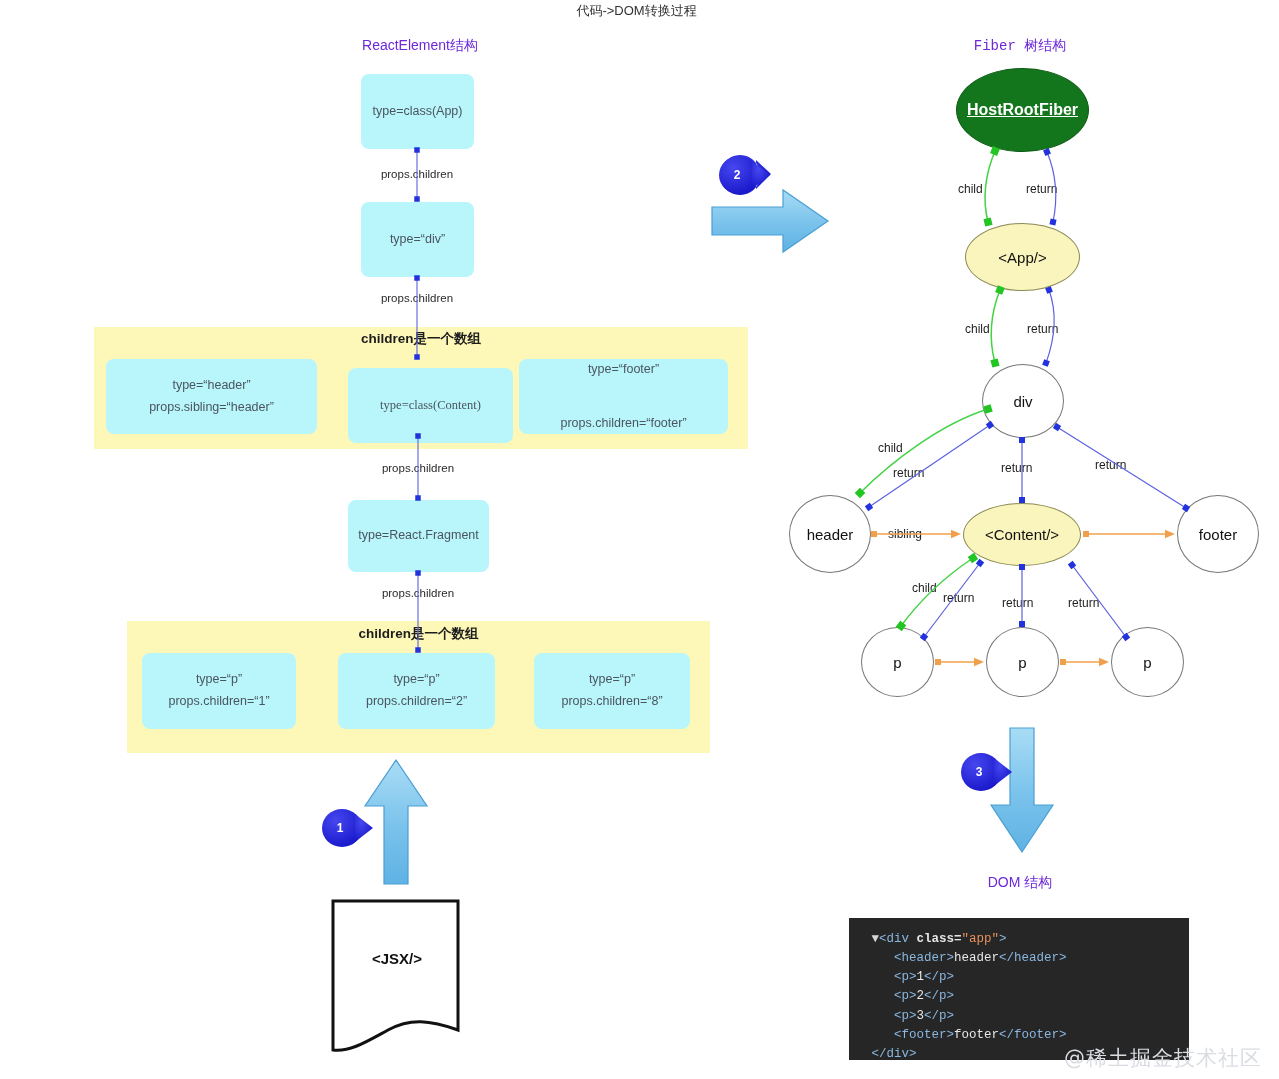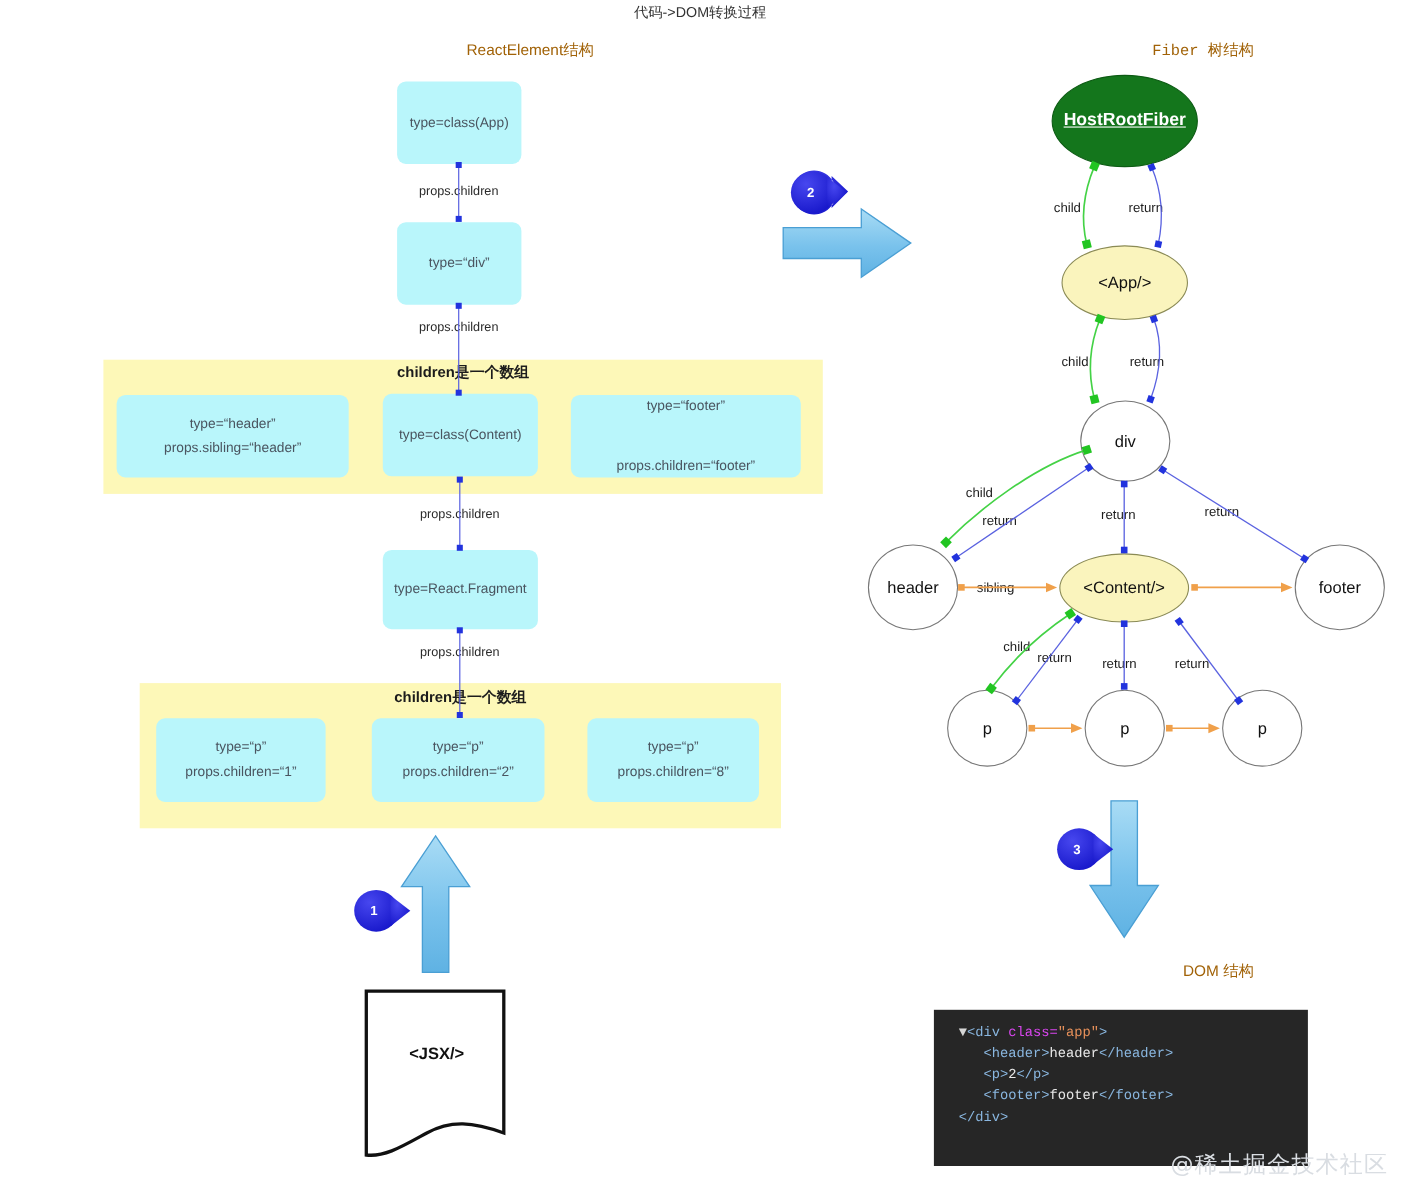--- a/index.html
+++ b/index.html
@@ -9,21 +9,21 @@
     font-family:"Liberation Sans","DejaVu Sans",sans-serif;
     position:relative;
     overflow:hidden;
     color:#222;
   }
   .abs{position:absolute;}
   #main-title{
     left:0;top:2px;width:1273px;text-align:center;
     font-size:13px;color:#333;font-weight:400;
   }
-  .col-title{font-size:14px;color:#a16207;text-align:right;}
+  .col-title{font-size:14px;color:#6d28d9;text-align:center;}
   #react-col-title{left:300px;top:37px;width:240px;}
   #fiber-col-title{left:900px;top:37px;width:240px;font-family:Liberation Mono, monospace;}
   #dom-col-title{left:900px;top:874px;width:240px;}
 
   
   .rebox{
     position:absolute;
     background:#b9f6fb;
     border-radius:8px;
     display:flex;flex-direction:column;
@@ -91,21 +91,21 @@
     background:#262626;
     font-family:"Liberation Mono","DejaVu Sans Mono",monospace;
     font-size:12.5px;
     line-height:1.53;
     padding:12px 0 0 0;
     box-sizing:border-box;
     overflow:hidden;
   }
   #dom-code .ln{white-space:pre;color:#d6d6d6;}
   .tk-tag{color:#8ab7e0;}
-  .tk-attr{color:#d946ef;}
+  .tk-attr{color:#e5e5e5;font-weight:bold;}
   .tk-val{color:#e8915a;}
   .tk-txt{color:#e8e8e8;}
   .tk-tri{color:#d6d6d6;}
 
   #watermark{
     position:absolute;left:1064px;top:1044px;
     font-size:21px;color:#d9dde2;letter-spacing:1px;
     font-family:"DejaVu Sans","Liberation Sans",sans-serif;
     white-space:nowrap;
   }
@@ -136,21 +136,21 @@
 </div>
 
 <div class="edgelabel" style="left:357px;top:292px;width:120px;">props.children</div>
 
 <div class="band-title" style="left:94px;top:330px;width:654px;">children是一个数组</div>
 
 <div class="rebox" style="left:106px;top:359px;width:211px;height:75px;">
   <span class="l">type=“header”</span>
   <span class="l">props.sibling=“header”</span>
 </div>
-<div class="rebox" style="left:348px;top:358px;width:141px;height:75px;">
+<div class="rebox" style="left:348px;top:368px;width:165px;height:75px;font-family:Liberation Serif, serif;">
   <span class="l">type=class(Content)</span>
 </div>
 <div class="rebox" style="left:519px;top:359px;width:209px;height:75px;gap:32px;">
   <span class="l">type=“footer”</span>
   <span class="l">props.children=“footer”</span>
 </div>
 
 <div class="edgelabel" style="left:358px;top:462px;width:120px;">props.children</div>
 
 <div class="rebox" style="left:348px;top:500px;width:141px;height:72px;">
@@ -313,18 +313,20 @@
 </div>
 <div class="marker" style="left:961px;top:754px;">
   <div class="num">3</div>
 </div>
 
 <div id="jsx-text">&lt;JSX/&gt;</div>
 
 <div id="dom-code">
     <div class="ln"><span class="tk-tri">   ▼</span><span class="tk-tag">&lt;div </span><span class="tk-attr">class=</span><span class="tk-val">"app"</span><span class="tk-tag">&gt;</span></div>
     <div class="ln"><span class="tk-tri">      </span><span class="tk-tag">&lt;header&gt;</span><span class="tk-txt">header</span><span class="tk-tag">&lt;/header&gt;</span></div>
+    <div class="ln"><span class="tk-tri">      </span><span class="tk-tag">&lt;p&gt;</span><span class="tk-txt">1</span><span class="tk-tag">&lt;/p&gt;</span></div>
     <div class="ln"><span class="tk-tri">      </span><span class="tk-tag">&lt;p&gt;</span><span class="tk-txt">2</span><span class="tk-tag">&lt;/p&gt;</span></div>
+    <div class="ln"><span class="tk-tri">      </span><span class="tk-tag">&lt;p&gt;</span><span class="tk-txt">3</span><span class="tk-tag">&lt;/p&gt;</span></div>
     <div class="ln"><span class="tk-tri">      </span><span class="tk-tag">&lt;footer&gt;</span><span class="tk-txt">footer</span><span class="tk-tag">&lt;/footer&gt;</span></div>
     <div class="ln"><span class="tk-tri">   </span><span class="tk-tag">&lt;/div&gt;</span></div>
   </div>
 
 <div id="watermark">@稀土掘金技术社区</div>
 
 </body></html>

